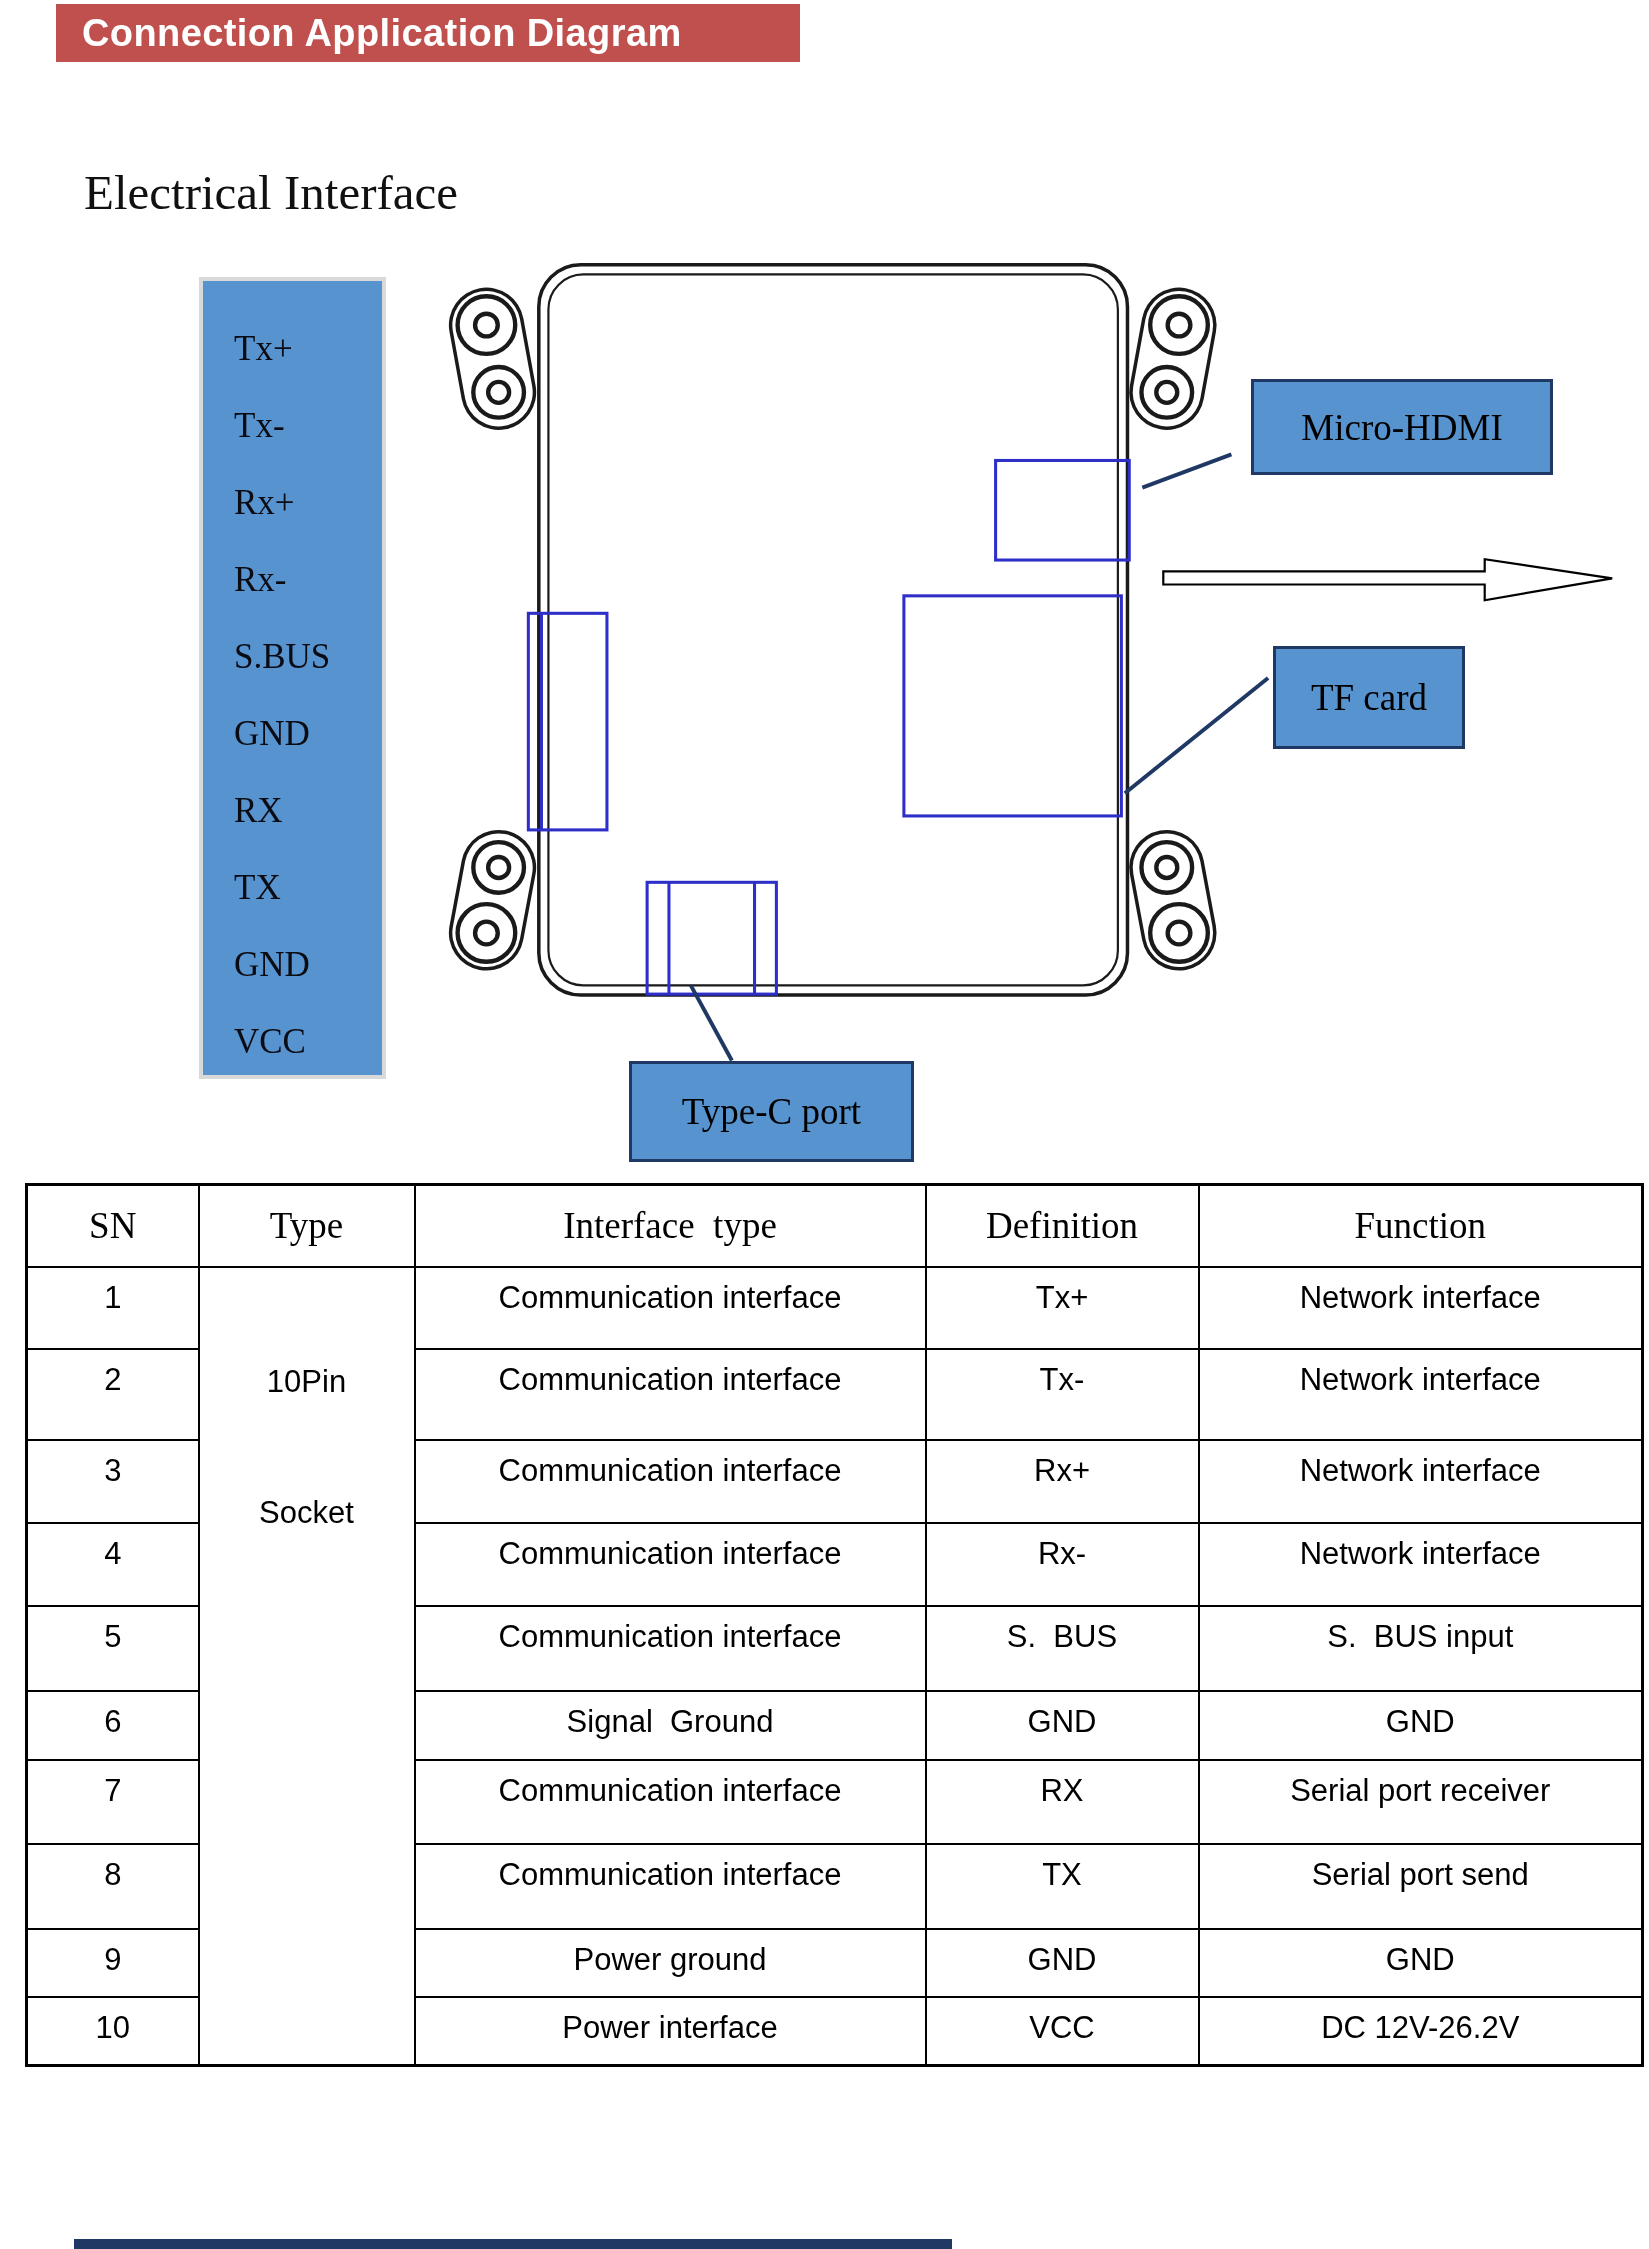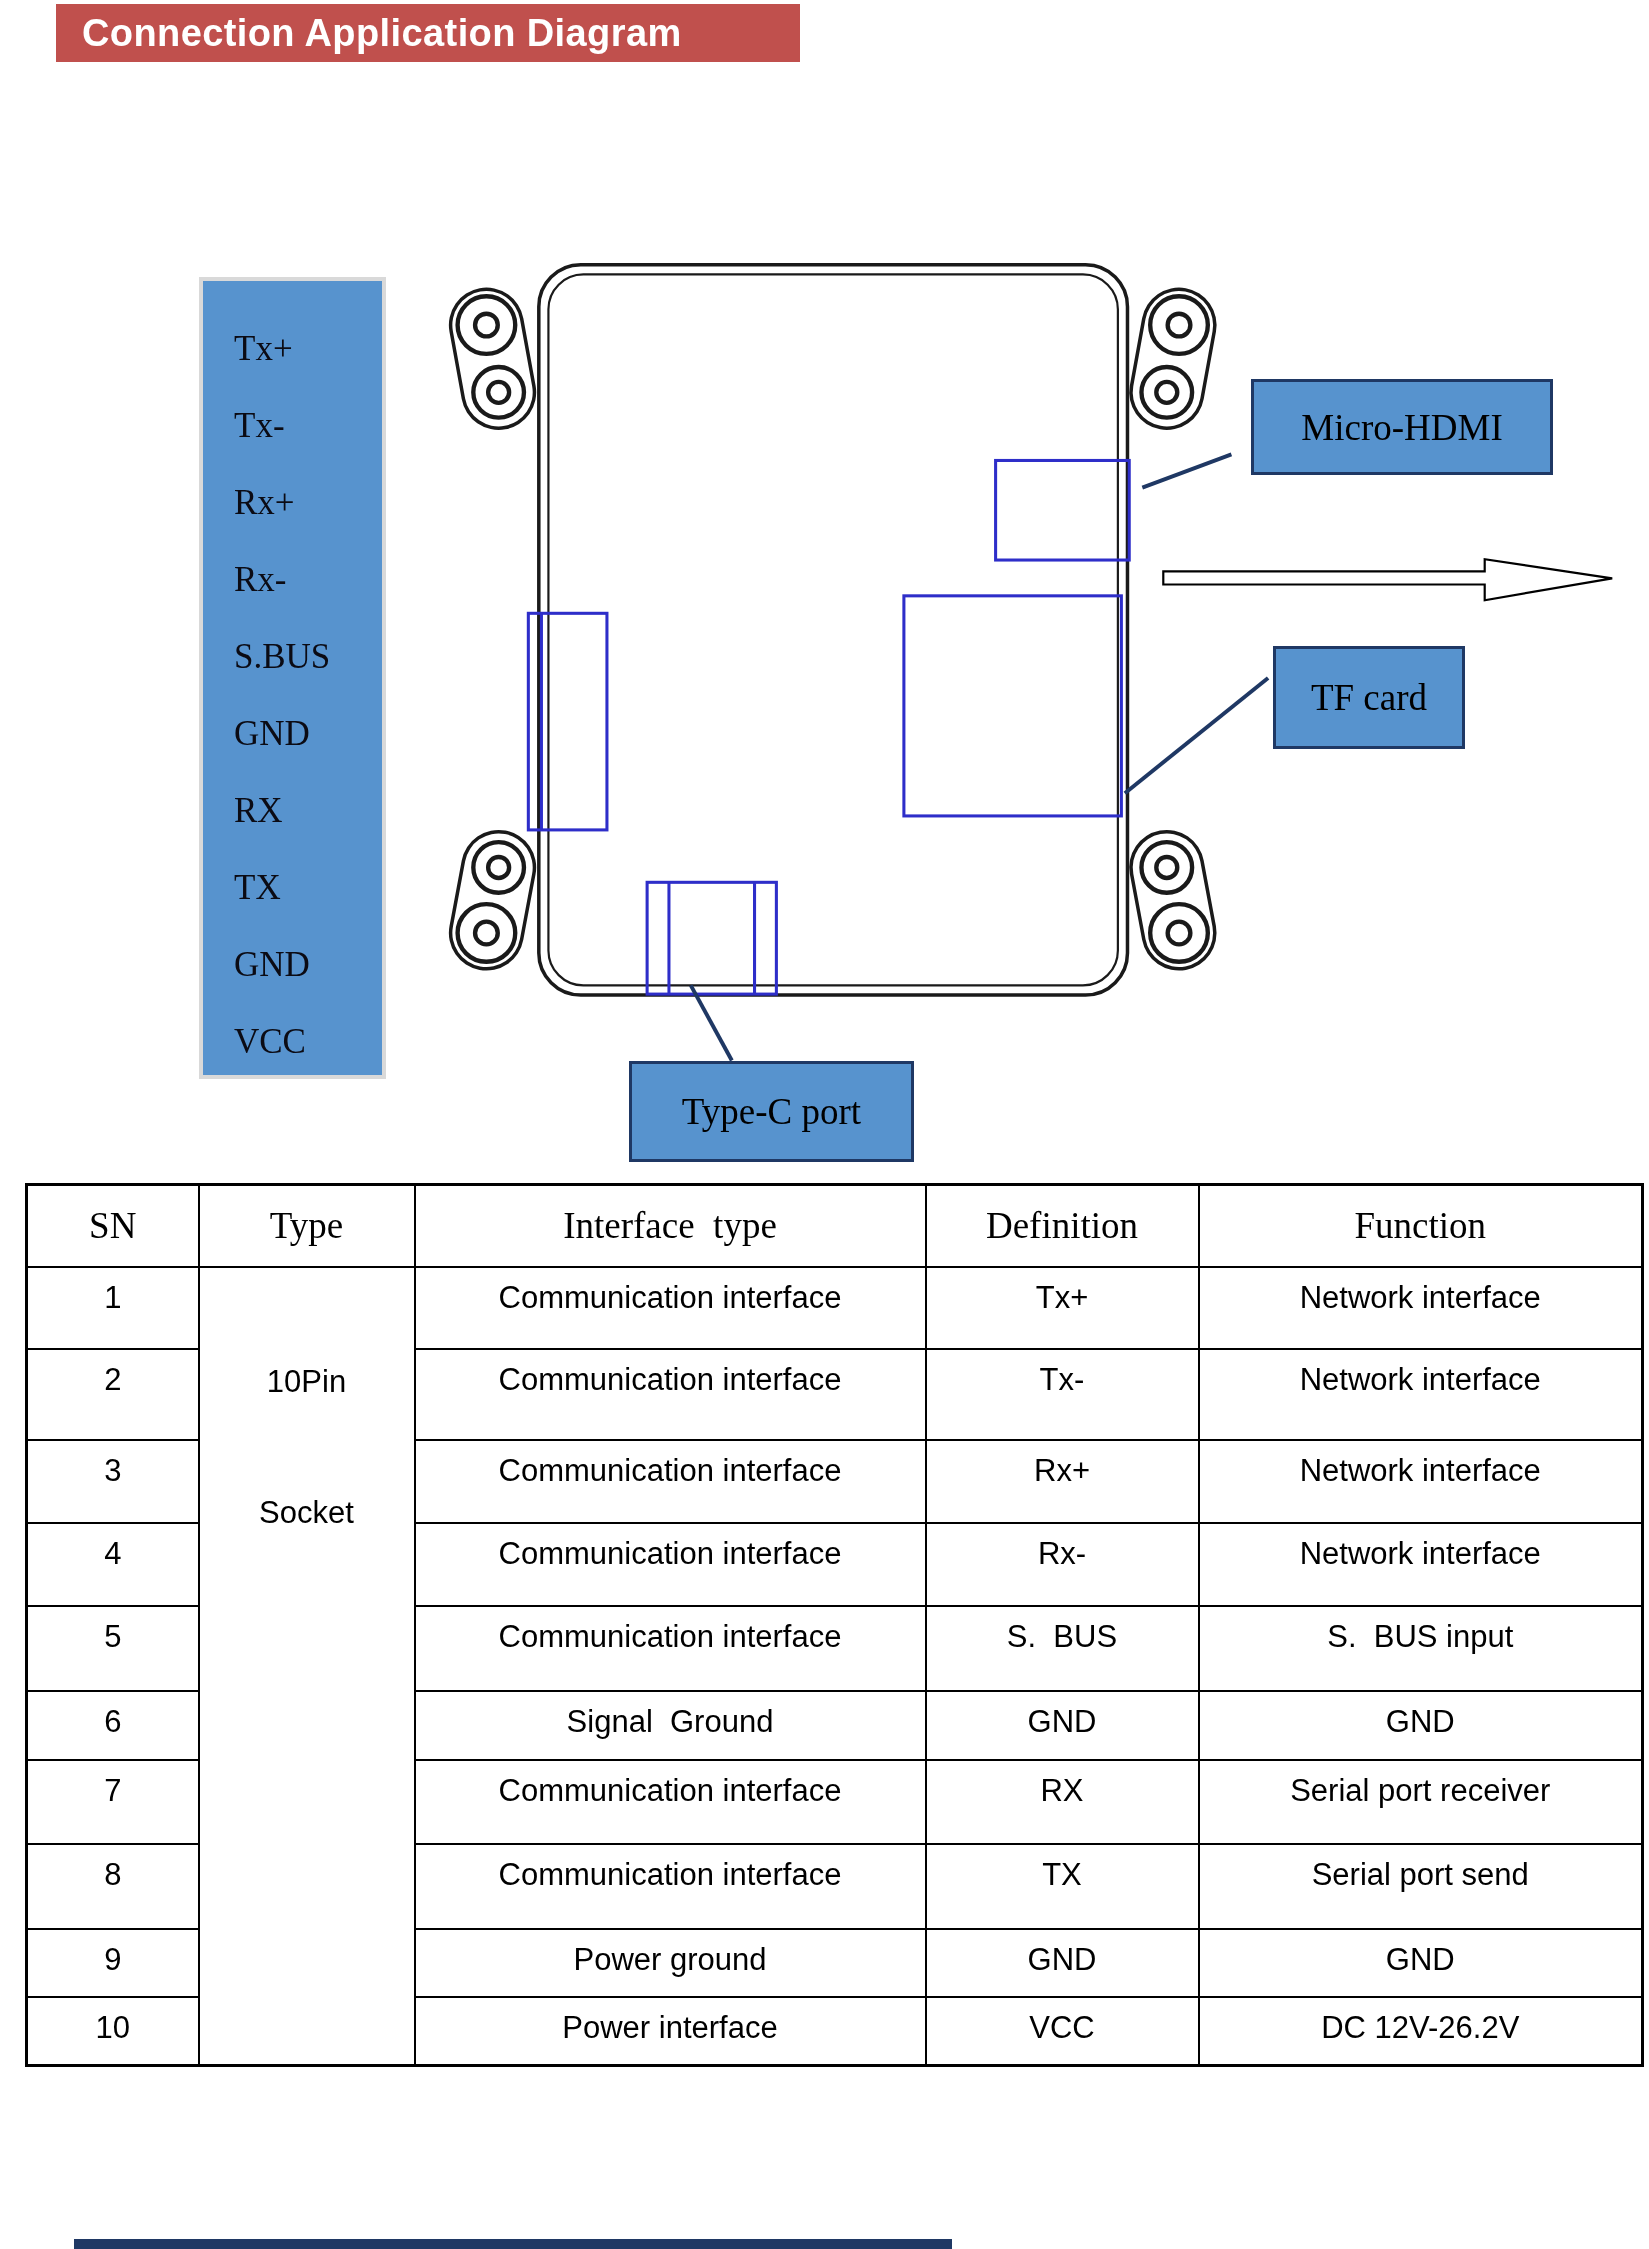--- a/index.html
+++ b/index.html
@@ -76,20 +76,21 @@
 </style>
 </head>
 <body>
 
 <div class="page">
 
   <div class="banner">
     <div class="t">Connection Application Diagram</div>
   </div>
 
+  <div class="heading">Electrical Interface</div>
 
   <div class="pinbox">
     <div class="pin">Tx+</div>
     <div class="pin">Tx-</div>
     <div class="pin">Rx+</div>
     <div class="pin">Rx-</div>
     <div class="pin">S.BUS</div>
     <div class="pin">GND</div>
     <div class="pin">RX</div>
     <div class="pin">TX</div>

